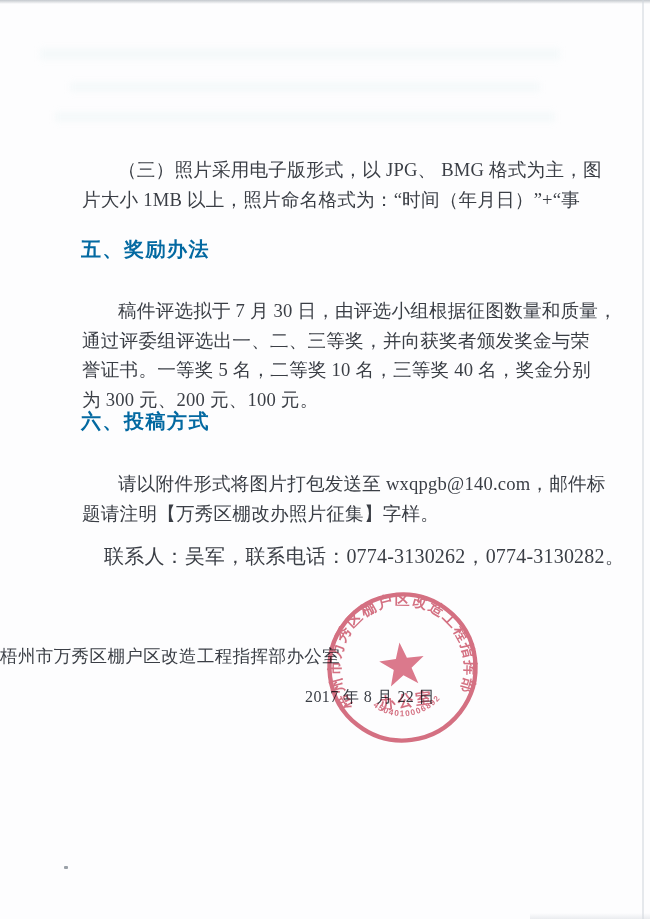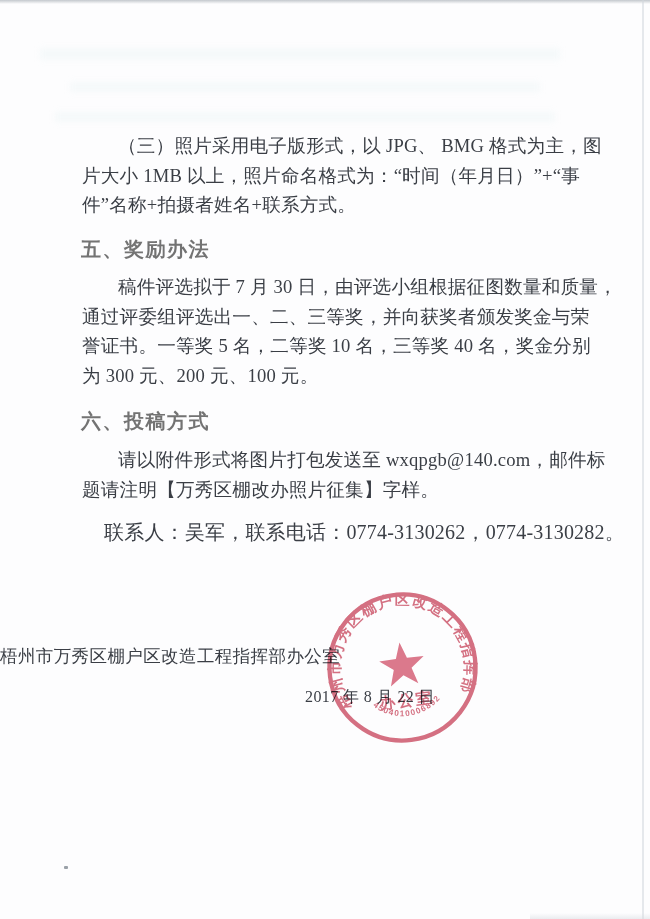--- a/index.html
+++ b/index.html
@@ -24,25 +24,25 @@
   .g1{left:40px;top:48px;width:520px;height:12px;}
   .g2{left:70px;top:82px;width:470px;height:10px;}
   .g3{left:55px;top:112px;width:500px;height:10px;}
 
   
   .textline{
     position:absolute;left:68px;
     font-size:20px;line-height:29.5px;letter-spacing:0.2px;
     white-space:nowrap;color:#3a3e45;
   }
-  .indent{padding-left:36px;}
+  .indent{padding-left:36px;margin-top:24px;}
   .heading{
     position:absolute;left:81px;
     font-family:"Liberation Sans", sans-serif;font-weight:bold;
-    font-size:20px;letter-spacing:1.5px;color:#737373;white-space:nowrap;
+    font-size:20px;letter-spacing:1.5px;color:#0369a1;white-space:nowrap;
   }
   .para-block{position:absolute;left:82px;}
   .para-block .ln{font-size:18.6px;line-height:29.5px;letter-spacing:0.2px;white-space:nowrap;}
 
   .signature{
     position:absolute;top:644px;left:0;width:533px;
     text-align:left;font-size:17.5px;letter-spacing:0.4px;
     color:#3a3e45;white-space:nowrap;
   }
   .dateline{
@@ -82,21 +82,20 @@
   <div class="edge-right"></div>
   <div class="corner-shade"></div>
   <div class="speck"></div>
   <div class="ghost g1"></div>
   <div class="ghost g2"></div>
   <div class="ghost g3"></div>
 
   <div class="para-block" style="top:131px">
     <div class="ln indent">（三）照片采用电子版形式，以 JPG、 BMG 格式为主，图</div>
     <div class="ln">片大小 1MB 以上，照片命名格式为：“时间（年月日）”+“事</div>
-    <div class="ln">件”名称+拍摄者姓名+联系方式。</div>
   </div>
 
   <div class="heading" style="top:236px">五、奖励办法</div>
 
   <div class="para-block" style="top:272px">
     <div class="ln indent">稿件评选拟于 7 月 30 日，由评选小组根据征图数量和质量，</div>
     <div class="ln">通过评委组评选出一、二、三等奖，并向获奖者颁发奖金与荣</div>
     <div class="ln">誉证书。一等奖 5 名，二等奖 10 名，三等奖 40 名，奖金分别</div>
     <div class="ln">为 300 元、200 元、100 元。</div>
   </div>

